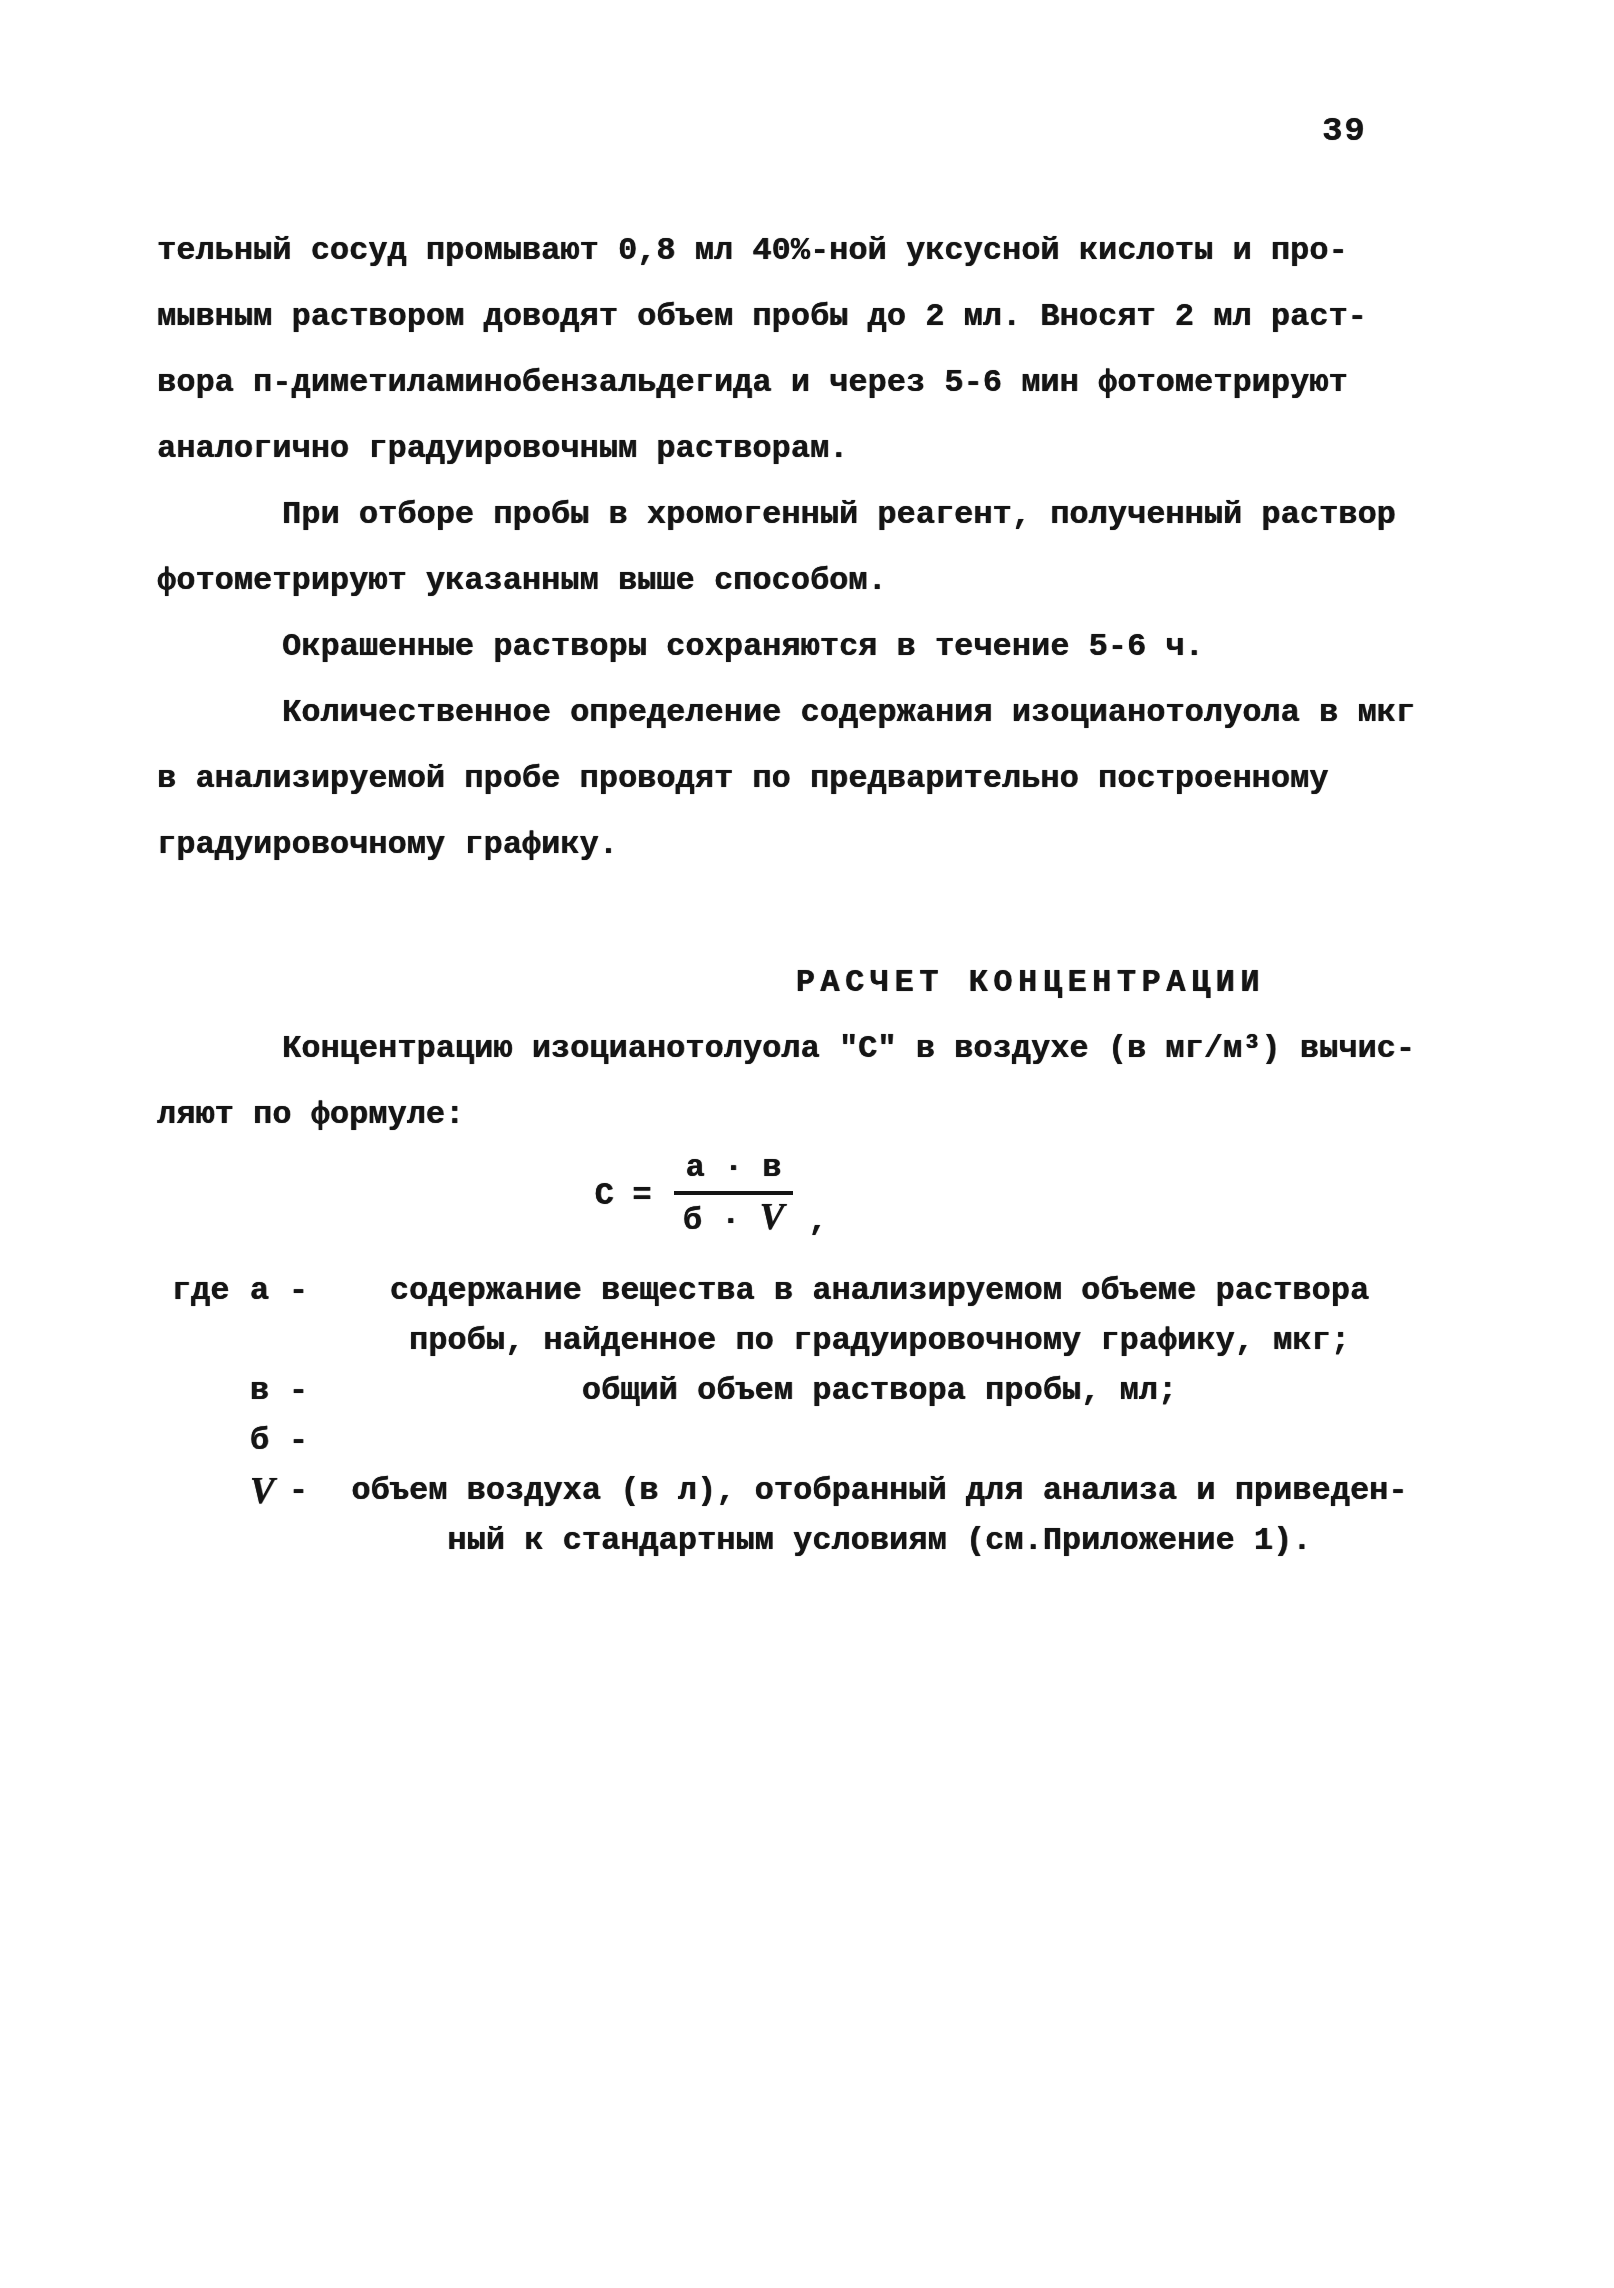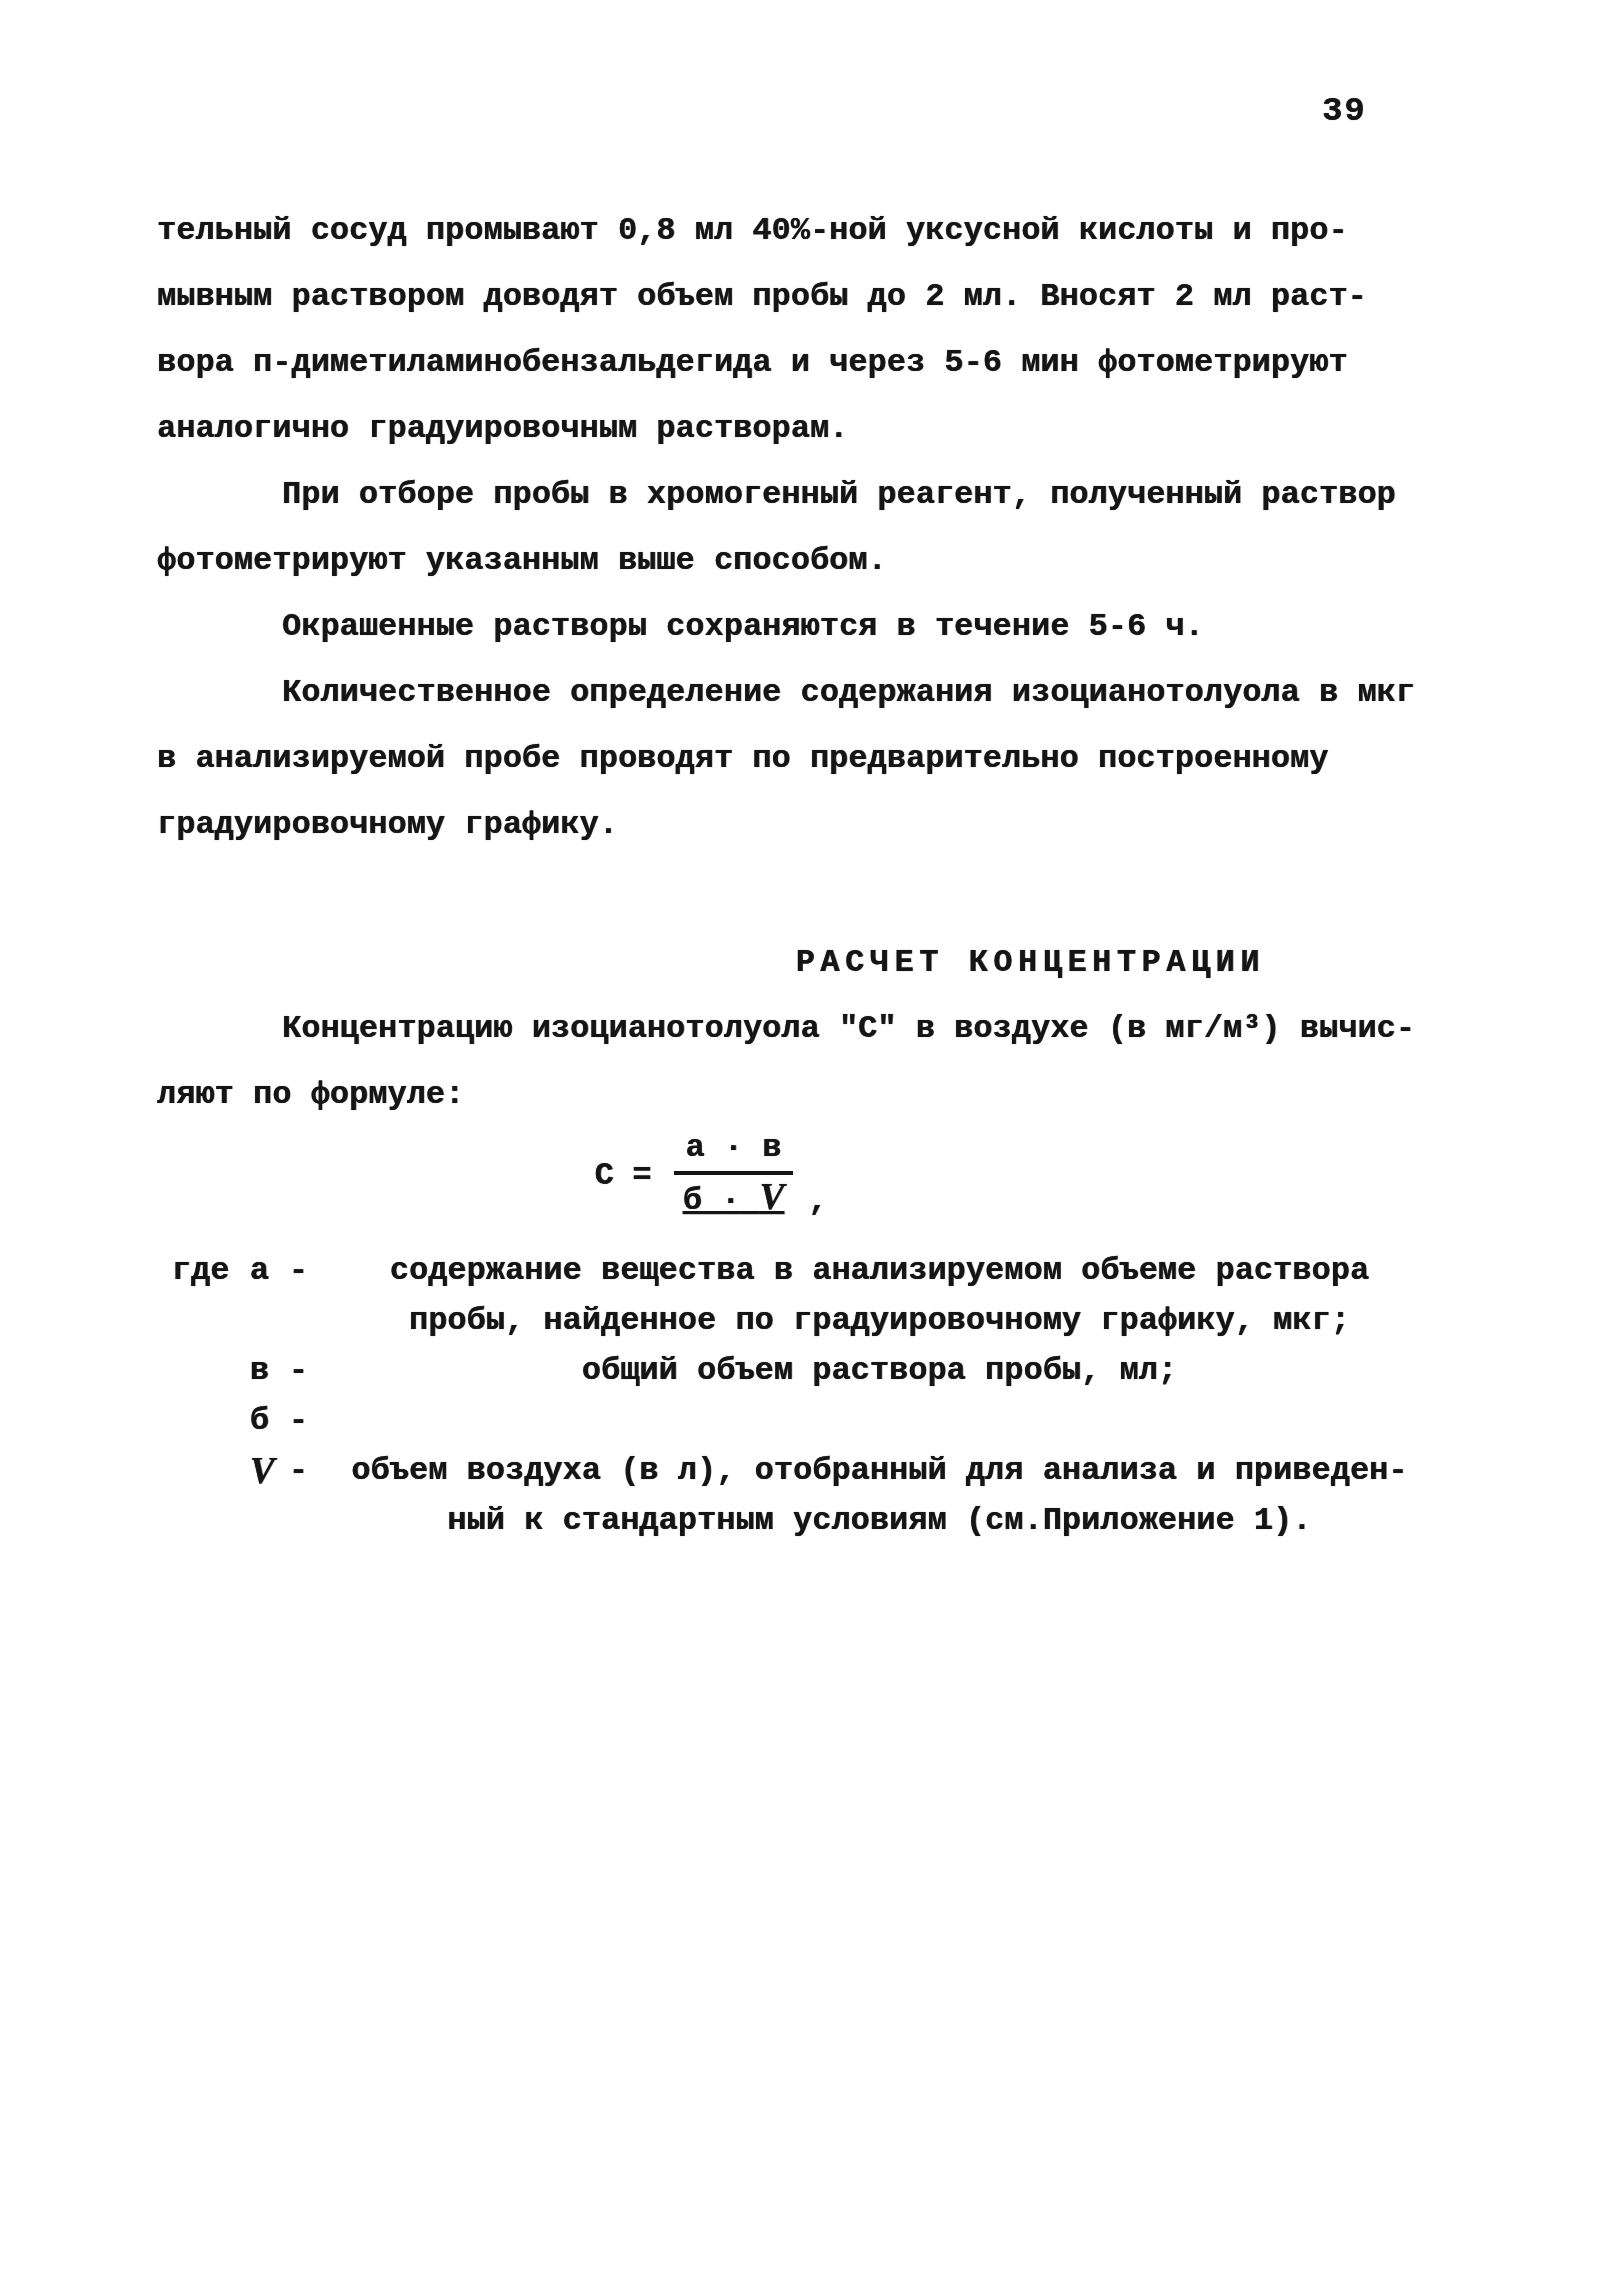--- a/index.html
+++ b/index.html
@@ -6,20 +6,21 @@
   .page{
     position:relative;
     width:1614px;height:1778px;
     background:#ffffff;
     overflow:hidden;
     font-family:"Liberation Mono","DejaVu Sans Mono",monospace;
     font-weight:bold;
     color:#151515;
     text-shadow:0 0 0.9px rgba(20,20,20,0.75), 0.6px 0.4px 0 rgba(20,20,20,0.55);
     font-size:32px;
+    margin-top:20px;
   }
   .pagenum{
     position:absolute;
     top:92px;left:1322px;
     font-size:34px;
     letter-spacing:1.8px;
   }
   .content{
     position:absolute;
     top:198px;left:157px;
@@ -54,21 +55,20 @@
     text-align:center;
   }
   .frac .num{
     line-height:39px;
     padding:0 9.2px 3.7px 9.2px;
   }
   .frac .den{
     line-height:42px;
     border-top:4.6px solid #151515;
     padding:1.8px 9.2px 0 9.2px;
-    text-decoration:underline;
   }
   .f-var{
     font-family:"Liberation Serif","DejaVu Serif",serif;
     font-style:italic;
     font-size:37px;
   }
   .f-comma{ margin-left:14.8px; align-self:flex-end; line-height:42px; }
   .where{
     margin-top:24px;
     padding-left:14.8px;

